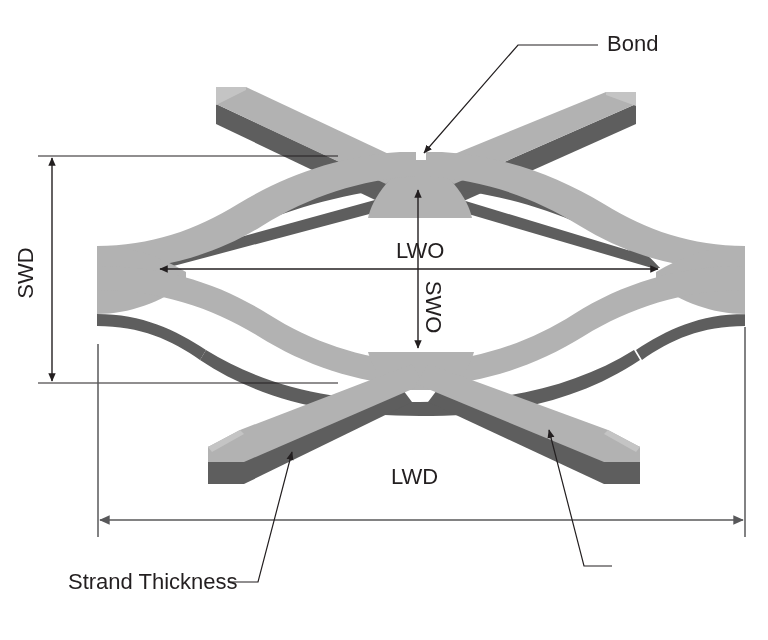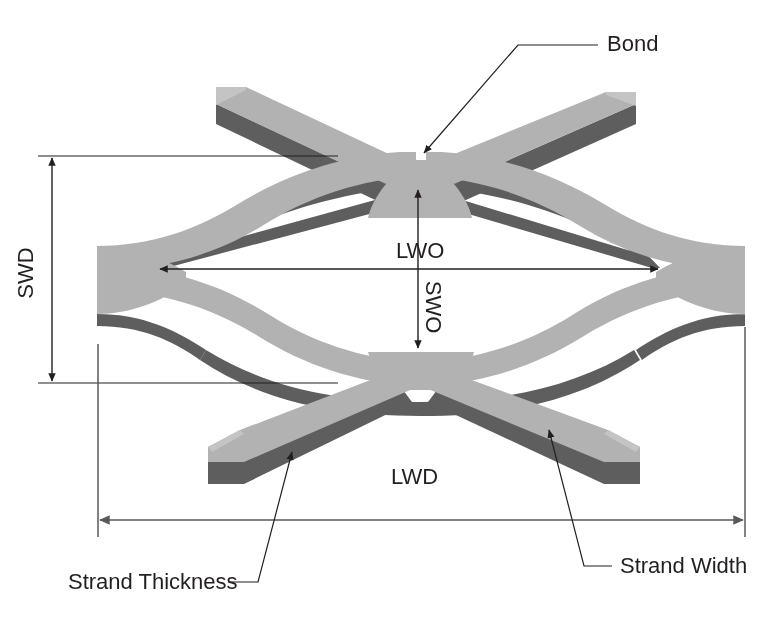--- a/index.html
+++ b/index.html
@@ -263,15 +263,14 @@
   <div class="lbl" style="left:348px; top:240px;margin-left:48px;">LWO</div>
 
   <div class="lbl lbl-rot-cw" style="left:405px; top:296px; width:56px; text-align:center;">SWO</div>
 
   <div class="lbl lbl-rot-ccw" style="left:-2px; top:262px; width:56px; text-align:center;">SWD</div>
 
   <div class="lbl" style="left:391px; top:466px;">LWD</div>
 
   <div class="lbl" style="left:68px; top:571px;">Strand Thickness</div>
 
-  <div class="lbl" style="left:620px; top:555px;">Strand Width</div>
 
 </div>
 
 </body></html>

